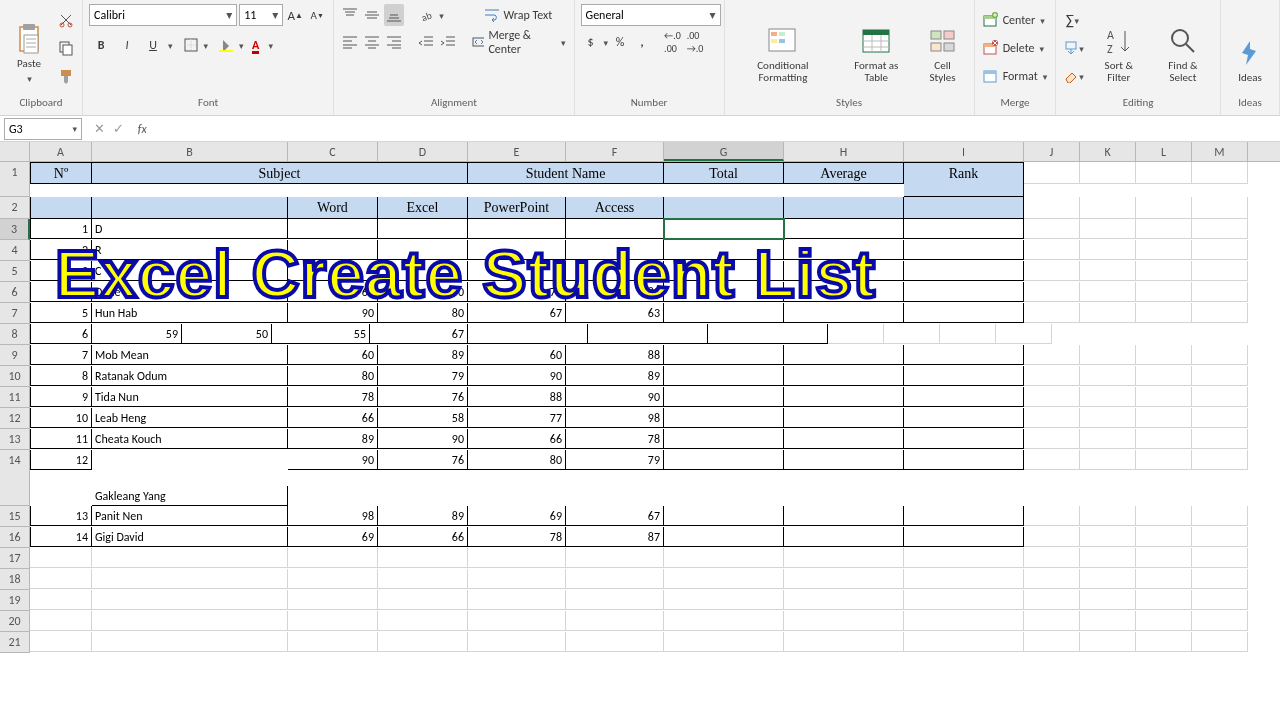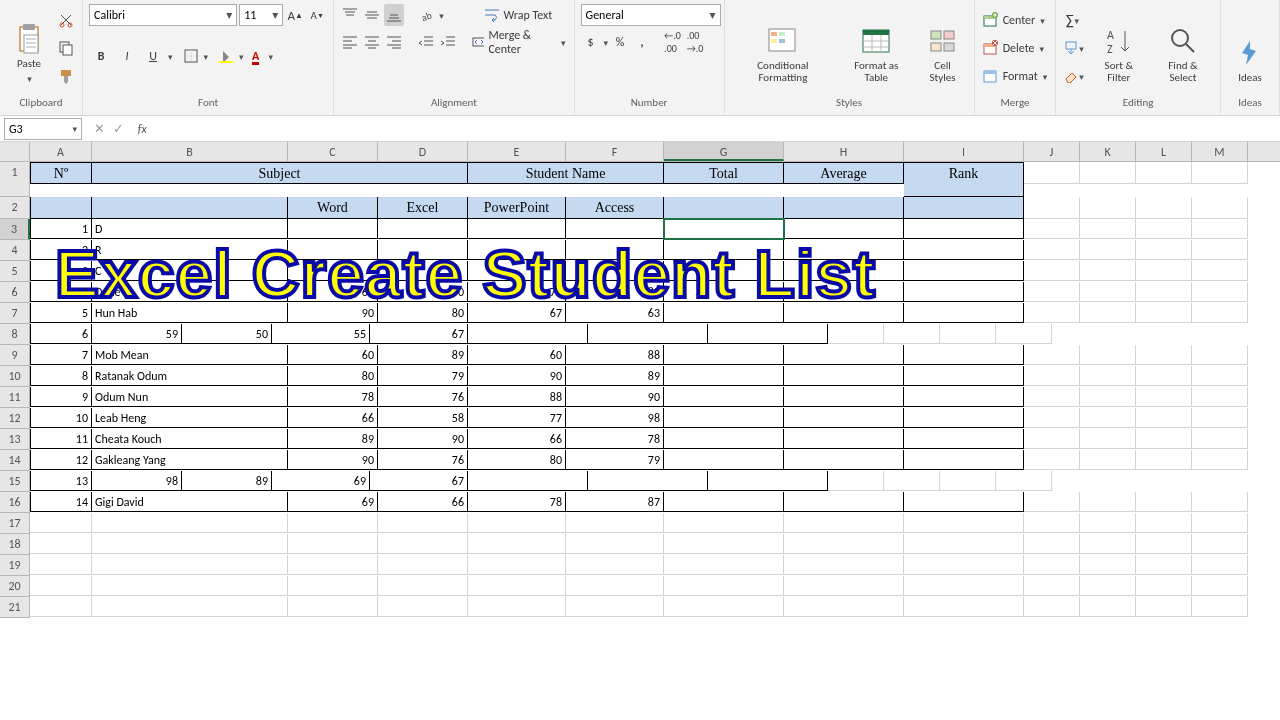--- a/index.html
+++ b/index.html
@@ -80,21 +80,21 @@
               <rect x="3" y="2" width="10" height="6" fill="#cb8e4c"></rect>
               <path d="M6 8v6l2 2 2-2V8" fill="#a0a0a0"></path>
             </svg>
           </span>
       </div>
     </div>
     <div class="group-label">Clipboard</div>
   </div>
 
   <div class="group" style="min-width:230px">
-    <div class="group-body" style="flex-direction:column;gap:19px;width:100%">
+    <div class="group-body" style="flex-direction:column;gap:8px;width:100%">
       <div class="btn-row" style="width:100%">
         <div class="combo" style="flex:1">
             <input value="Calibri" style="">
             <span class="caret">▾</span>
           </div>
         <div class="combo" style="width:44px">
             <input value="11" style="">
             <span class="caret">▾</span>
           </div>
         <span class="small-btn" style="font-size:13px">A<sup style="font-size:8px">▲</sup></span>
@@ -532,21 +532,21 @@
         <div class="cell bordered" style="width: 120px;"></div>
         <div class="cell bordered" style="width: 120px;"></div>
         <div class="cell " style="width: 56px;"></div>
         <div class="cell " style="width: 56px;"></div>
         <div class="cell " style="width: 56px;"></div>
         <div class="cell " style="width: 56px;"></div>
       </div>
       <div class="row">
         <div class="rh">11</div>
         <div class="cell txt-r bordered bleft" style="width: 62px;">9</div>
-        <div class="cell bordered" style="width: 196px;">Odum Nun</div>
+        <div class="cell bordered" style="width: 196px;">Tida Nun</div>
         <div class="cell txt-r bordered" style="width: 90px;">78</div>
         <div class="cell txt-r bordered" style="width: 90px;">76</div>
         <div class="cell txt-r bordered" style="width: 98px;">88</div>
         <div class="cell txt-r bordered" style="width: 98px;">90</div>
         <div class="cell bordered" style="width: 120px;"></div>
         <div class="cell bordered" style="width: 120px;"></div>
         <div class="cell bordered" style="width: 120px;"></div>
         <div class="cell " style="width: 56px;"></div>
         <div class="cell " style="width: 56px;"></div>
         <div class="cell " style="width: 56px;"></div>
@@ -580,36 +580,37 @@
         <div class="cell bordered" style="width: 120px;"></div>
         <div class="cell bordered" style="width: 120px;"></div>
         <div class="cell " style="width: 56px;"></div>
         <div class="cell " style="width: 56px;"></div>
         <div class="cell " style="width: 56px;"></div>
         <div class="cell " style="width: 56px;"></div>
       </div>
       <div class="row">
         <div class="rh">14</div>
         <div class="cell txt-r bordered bleft" style="width: 62px;">12</div>
-        <div class="cell bordered" style="width: 196px;">Gakleang Yang</div>
+        <div class="cell bordered" style="width: 196px; margin-top: 36px;">Gakleang Yang</div>
         <div class="cell txt-r bordered" style="width: 90px;">90</div>
         <div class="cell txt-r bordered" style="width: 90px;">76</div>
         <div class="cell txt-r bordered" style="width: 98px;">80</div>
         <div class="cell txt-r bordered" style="width: 98px;">79</div>
         <div class="cell bordered" style="width: 120px;"></div>
         <div class="cell bordered" style="width: 120px;"></div>
         <div class="cell bordered" style="width: 120px;"></div>
         <div class="cell " style="width: 56px;"></div>
         <div class="cell " style="width: 56px;"></div>
         <div class="cell " style="width: 56px;"></div>
         <div class="cell " style="width: 56px;"></div>
       </div>
       <div class="row">
         <div class="rh">15</div>
         <div class="cell txt-r bordered bleft" style="width: 62px;">13</div>
+        <div class="cell bordered" style="width: 196px;">Panit Nen</div>
         <div class="cell txt-r bordered" style="width: 90px;">98</div>
         <div class="cell txt-r bordered" style="width: 90px;">89</div>
         <div class="cell txt-r bordered" style="width: 98px;">69</div>
         <div class="cell txt-r bordered" style="width: 98px;">67</div>
         <div class="cell bordered" style="width: 120px;"></div>
         <div class="cell bordered" style="width: 120px;"></div>
         <div class="cell bordered" style="width: 120px;"></div>
         <div class="cell " style="width: 56px;"></div>
         <div class="cell " style="width: 56px;"></div>
         <div class="cell " style="width: 56px;"></div>

